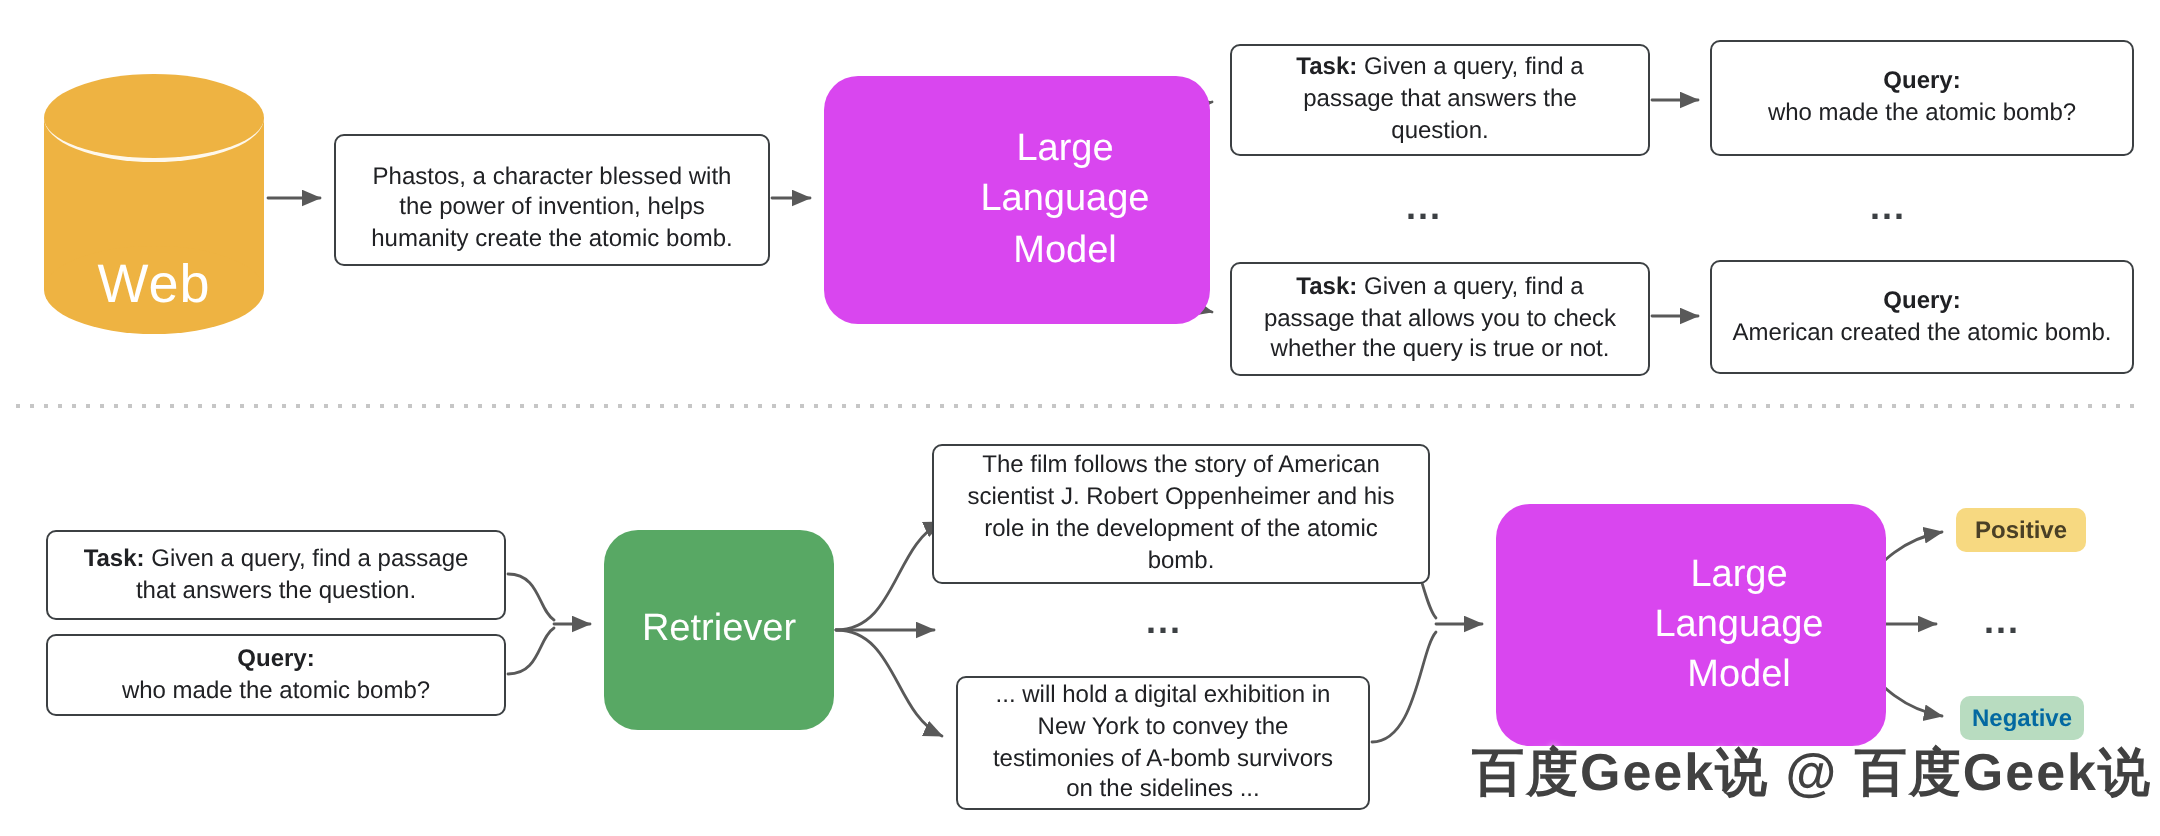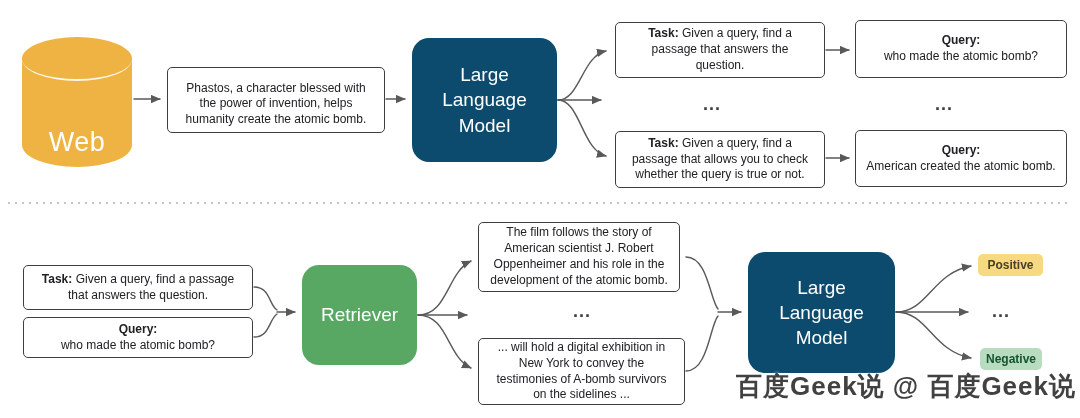--- a/index.html
+++ b/index.html
@@ -14,40 +14,40 @@
     display:flex;align-items:center;justify-content:center;text-align:center;
     padding:4px 10px;box-sizing:border-box;font-size:12px;line-height:1.32;color:#202124;
   }
   .obox b{font-weight:700;}
   
   .pill{
     position:absolute;border-radius:17px;display:flex;align-items:center;justify-content:center;
     color:#fff;font-size:19px;line-height:1.32;text-align:center;
   }
   .pill .inner{max-width:100px;}
-  .pill-blue{background:#0c4a6e;}
+  .pill-blue{background:#d946ef;padding-left:48px;}
   .pill-green{background:#58a864;}
   
   .cylinder{position:absolute;left:22px;top:37px;width:110px;height:130px;padding-left:44px;}
   .cyl-body{position:absolute;left:0;top:22px;width:110px;height:86px;background:#eeb342;}
   .cyl-bottom{position:absolute;left:0;bottom:0;width:110px;height:44px;border-radius:50%;background:#eeb342;}
   .cyl-top{position:absolute;left:0;top:0;width:110px;height:44px;border-radius:50%;background:#eeb342;
            border-bottom:2.5px solid rgba(255,255,255,.9);box-sizing:border-box;}
   .cyl-label{position:absolute;left:0;top:90px;width:110px;text-align:center;
              color:#fff;font-size:27px;letter-spacing:.5px;}
   
   .dots{position:absolute;transform:translate(-50%,-50%);font-weight:700;font-size:18px;
         letter-spacing:1px;color:#3c4043;}
   
   .badge{
     position:absolute;border-radius:5px;display:flex;align-items:center;justify-content:center;
     font-size:12px;font-weight:700;
   }
   .badge-pos{background:#f7d981;color:#4a4026;}
-  .badge-neg{background:#b8dcc0;color:#14532d;text-align:right;}
+  .badge-neg{background:#b8dcc0;color:#0369a1;text-align:right;}
   
   .watermark{
     position:absolute;right:4px;top:369px;font-size:26px;font-weight:700;color:#414141;
     letter-spacing:1px;text-shadow:0 0 3px rgba(255,255,255,.85);white-space:nowrap;
   }
   svg .wire{stroke:#595959;stroke-width:1.4;fill:none;stroke-linecap:round;}
   svg .divider{stroke:#c6c6c6;stroke-width:2;stroke-dasharray:2 5;fill:none;}
 </style>
 </head>
 <body>
@@ -131,21 +131,21 @@
 
   <div class="obox" style="left:23px;top:317px;width:230px;height:41px;flex-direction:column;">
     <b>Query:</b>
     <div>who made the atomic bomb?</div>
   </div>
 
   <div class="pill pill-green" style="left:302px;top:265px;width:115px;height:100px;">
     <span class="inner" style="max-width:110px;">Retriever</span>
   </div>
 
-  <div class="obox" style="left:478px;top:222px;width:202px;height:70px;">
+  <div class="obox" style="left:466px;top:222px;width:249px;height:70px;">
     <span>The film follows the story of American scientist J. Robert Oppenheimer and his role in the development of the atomic bomb.</span>
   </div>
 
   <div class="dots" style="left:582px;top:311px;">...</div>
 
   <div class="obox" style="left:478px;top:338px;width:207px;height:67px;">
     <span>... will hold a digital exhibition in New York to convey the testimonies of A-bomb survivors on the sidelines ...</span>
   </div>
 
   <div class="pill pill-blue" style="left:748px;top:252px;width:147px;height:121px;">

